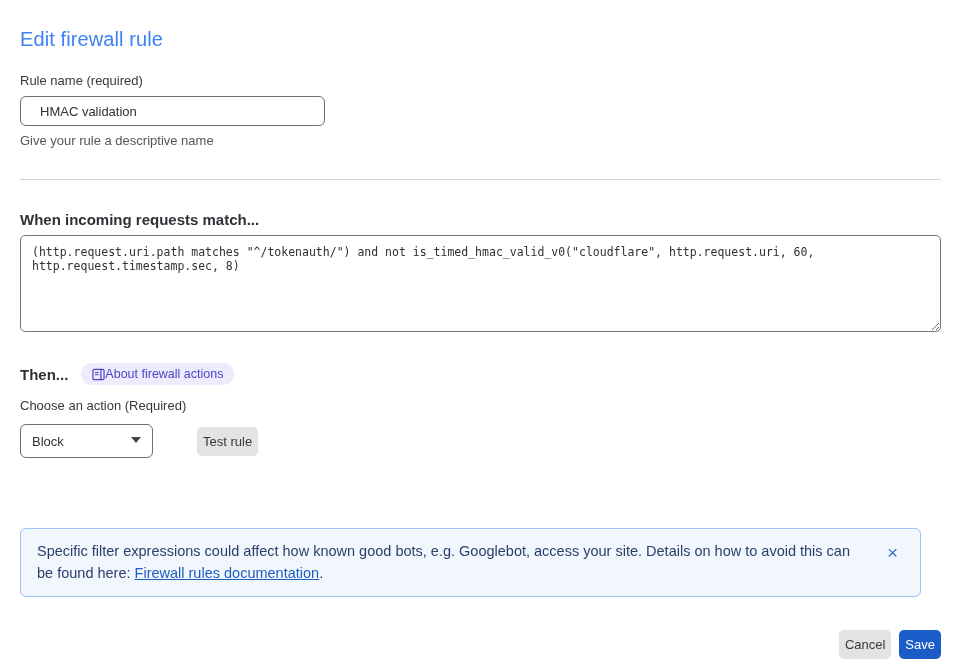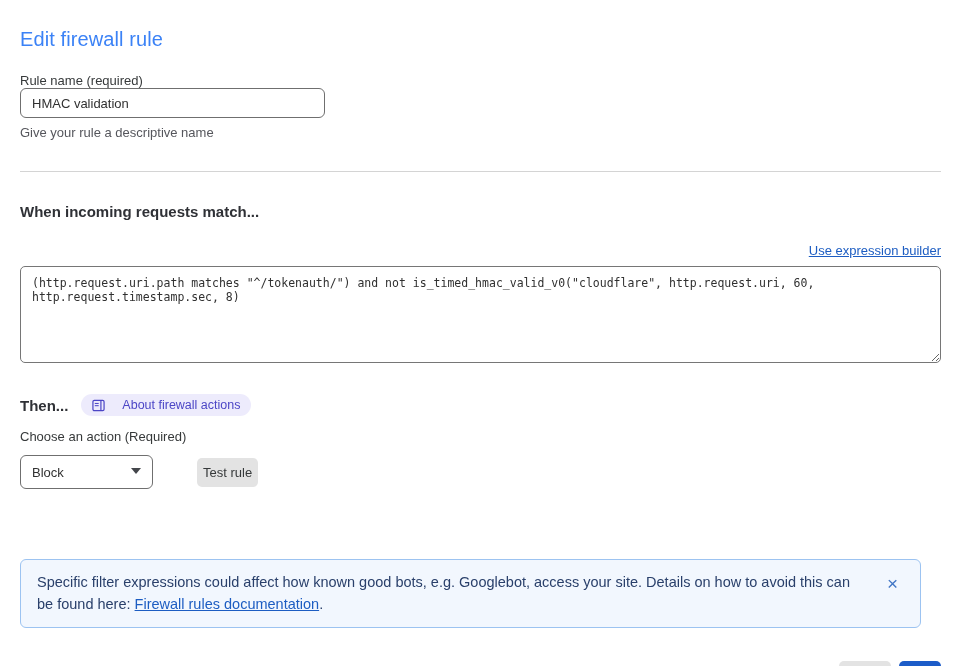--- a/index.html
+++ b/index.html
@@ -11,23 +11,24 @@
     height: 666px;
     overflow: hidden;
   }
   .page { padding: 14px 32px 0 20px; width: 973px; }
   .content { width: 921px; }
 
   h1.page-title { font-size: 20px; font-weight: 400; color: #3b82f6; letter-spacing: .1px; margin-top: 14px; }
 
   .field-label { display: block; font-size: 13px; color: #36393a; margin-top: 22px; }
   .text-input {
+    margin-top: 8px;
     width: 305px; height: 30px;
     border: 1px solid #6f6f6f; border-radius: 6px;
-    padding: 0 11px; font-size: 13px; color: #313131;
+    padding: 0 19px; font-size: 13px; color: #313131;
     font-family: "Liberation Sans", sans-serif;
     background: #fff; outline: none;
   }
   .helper-text { font-size: 13px; color: #55565c; margin-top: 7px; }
 
   .divider { border: none; border-top: 1px solid #d4d4d4; margin-top: 31px; width: 921px; }
 
   h2.section-heading { font-size: 15px; font-weight: 700; color: #2f3136; }
   .match-heading { margin-top: 31px; }
 
@@ -41,21 +42,21 @@
     width: 921px; height: 97px;
     border: 1px solid #767676; border-radius: 5px;
     padding: 9px 11px;
     font-family: "DejaVu Sans Mono", "Liberation Mono", monospace;
     font-size: 11.5px; line-height: 1.22; color: #303030;
     resize: vertical; outline: none; overflow: auto;
   }
 
   .then-row { margin-top: 31px; display: flex; align-items: center; gap: 13px; }
   .badge {
-    display: inline-flex; align-items: center; gap: 17px;
+    display: inline-flex; align-items: center; gap: 0;
     background: #edebfc; color: #4c46c6;
     font-size: 12.5px; padding: 4px 11px; border-radius: 13px;
     cursor: pointer; white-space: nowrap;
   }
   .badge svg { display: block; }
 
   .action-label { margin-top: 13px; }
   .action-row { margin-top: 11px; display: flex; align-items: center; }
   .select-wrap { position: relative; width: 133px; }
   .select-wrap select {
@@ -110,23 +111,20 @@
     <h1 class="page-title">Edit firewall rule</h1>
 
     <label class="field-label">Rule name (required)</label>
     <input class="text-input" type="text" value="HMAC validation" style="">
     <div class="helper-text">Give your rule a descriptive name</div>
 
     <hr class="divider">
 
     <h2 class="section-heading match-heading">When incoming requests match...</h2>
 
-    <div class="builder-row">
-      <a href="#">Use expression builder</a>
-    </div>
 
     <textarea class="expression" spellcheck="false" style="">(http.request.uri.path matches "^/tokenauth/") and not is_timed_hmac_valid_v0("cloudflare", http.request.uri, 60, http.request.timestamp.sec, 8)</textarea>
 
     <div class="then-row">
       <h2 class="section-heading">Then...</h2>
       <span class="badge">
         <span>
           <svg width="13" height="13" viewBox="0 0 14 14" fill="none">
             <rect x="1" y="1.5" width="12" height="11" rx="1.5" stroke="#4c46c6" stroke-width="1.3"></rect>
             <line x1="9.6" y1="1.5" x2="9.6" y2="12.5" stroke="#4c46c6" stroke-width="1.3"></line>

